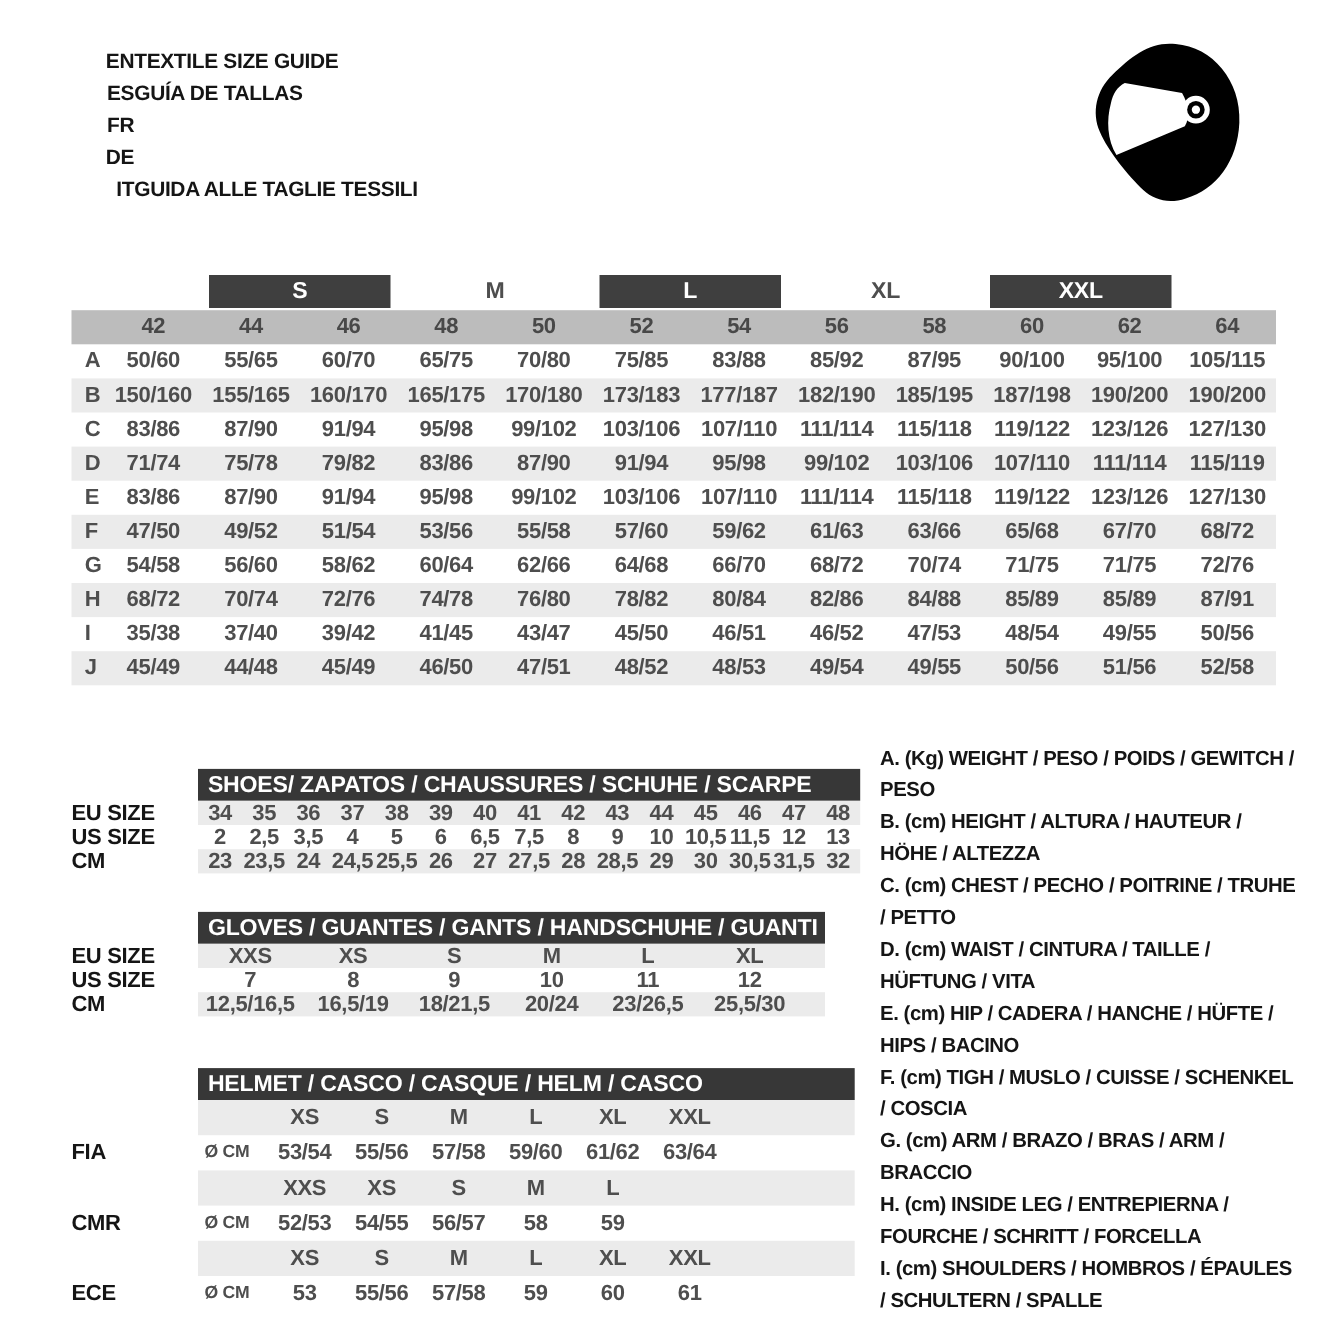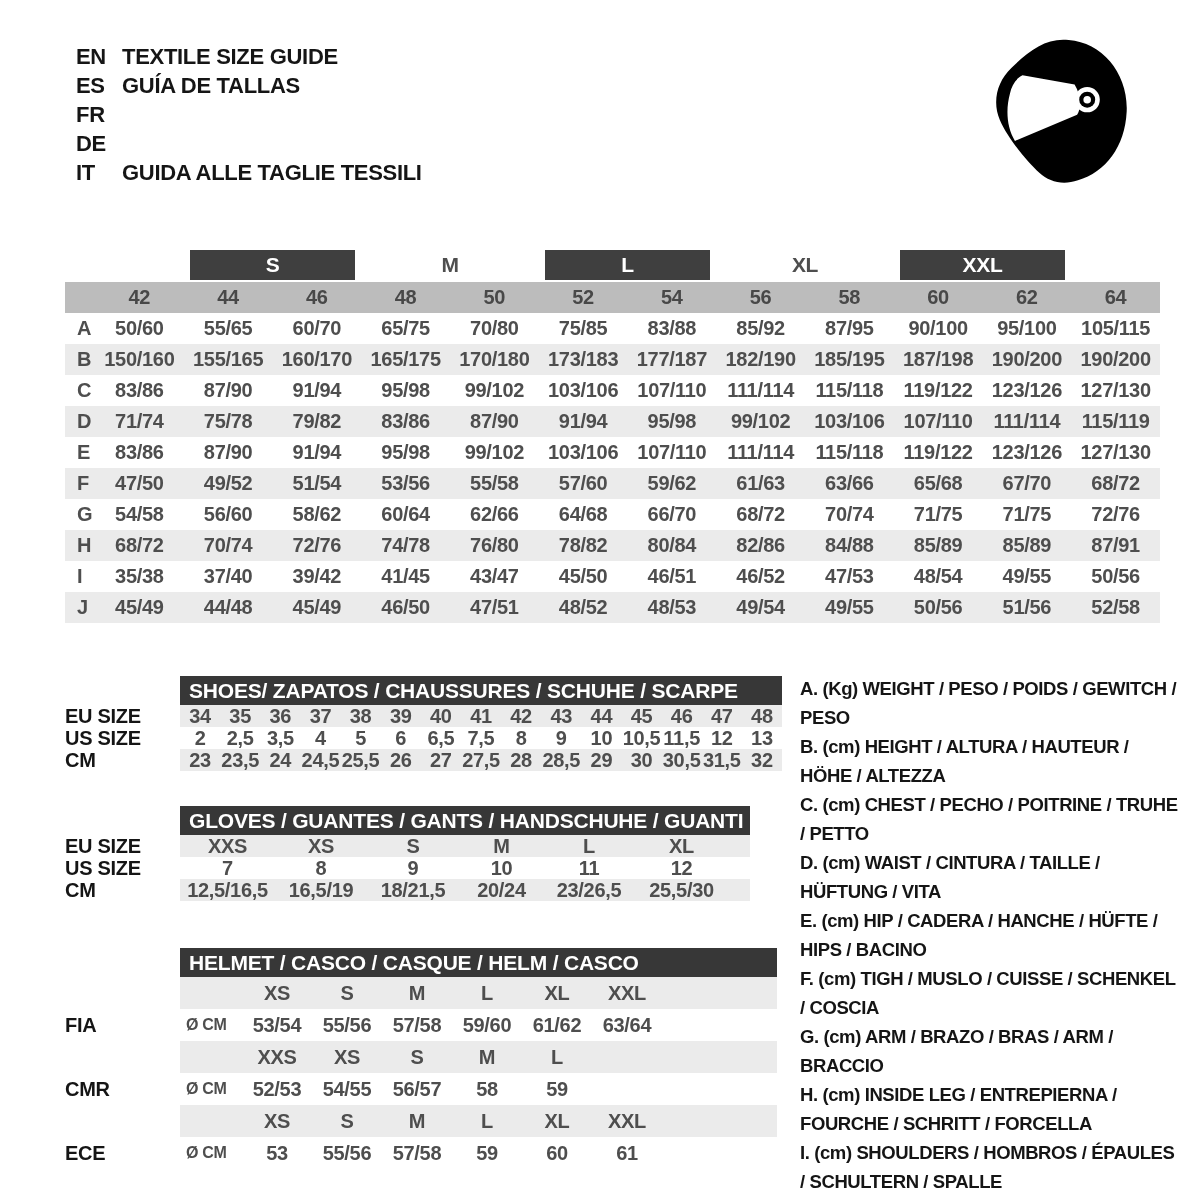--- a/index.html
+++ b/index.html
@@ -14,37 +14,37 @@
   html,body{width:1200px;height:1200px;background:#fff;}
   body{
     font-family:"Liberation Sans", sans-serif;
     font-weight:bold;
     color:var(--value-text);
     position:relative;
     letter-spacing:-0.3px;
   }
   
   .lang-list{position:absolute;left:76px;top:42px;}
-  .lang-row{display:flex;height:29px;align-items:center;color:var(--black-text);font-size:22px;}
+  .lang-row{display:flex;height:29px;align-items:center;color:var(--black-text);font-size:19px;text-align:right;}
   .lang-code{width:46px;}
   
   .helmet-icon{position:absolute;left:978px;top:28px;width:168px;height:172px;}
   
   .main-table{position:absolute;left:65px;top:250px;width:1095px;}
   .groups-row{display:grid;grid-template-columns:30px repeat(12,1fr);height:30px;}
   .g-cell{display:flex;align-items:center;justify-content:center;font-size:21px;color:var(--value-text);}
   .g-bar{flex:1;height:100%;margin:0 6px;background:var(--size-bar);color:#fff;display:flex;align-items:center;justify-content:center;font-size:21px;}
   .eu-band{display:grid;grid-template-columns:30px repeat(12,1fr);height:31px;background:var(--header-band);margin-top:2px;}
   .eu-cell{display:flex;align-items:center;justify-content:center;font-size:20px;color:#484848;}
   .m-row{display:grid;grid-template-columns:30px repeat(12,1fr);height:31px;margin-top:0px;}
   .m-row.striped{background:var(--stripe);}
   .m-label{display:flex;align-items:center;padding-left:12px;font-size:20px;}
   .m-val{display:flex;align-items:center;justify-content:center;font-size:20px;white-space:nowrap;}
   
-  .block{position:absolute;left:65px;}
+  .block{position:absolute;left:65px;margin-top:23px;}
   .block-title{margin-left:115px;height:29px;background:var(--title-bar);color:#fff;
     display:flex;align-items:center;padding-left:9px;font-size:21px;letter-spacing:-0.2px;white-space:nowrap;}
   .t-row{display:flex;height:22px;}
   .t-row-label{width:115px;display:flex;align-items:center;font-size:20px;color:var(--black-text);}
   .t-band{display:grid;align-items:center;}
   .t-band.striped{background:var(--stripe);}
   .t-cell{text-align:center;font-size:20px;white-space:nowrap;}
   #shoes-block{top:676px;}
   #shoes-block .t-band{width:602px;grid-template-columns:repeat(15,1fr);}
   #gloves-block{top:806px;}

